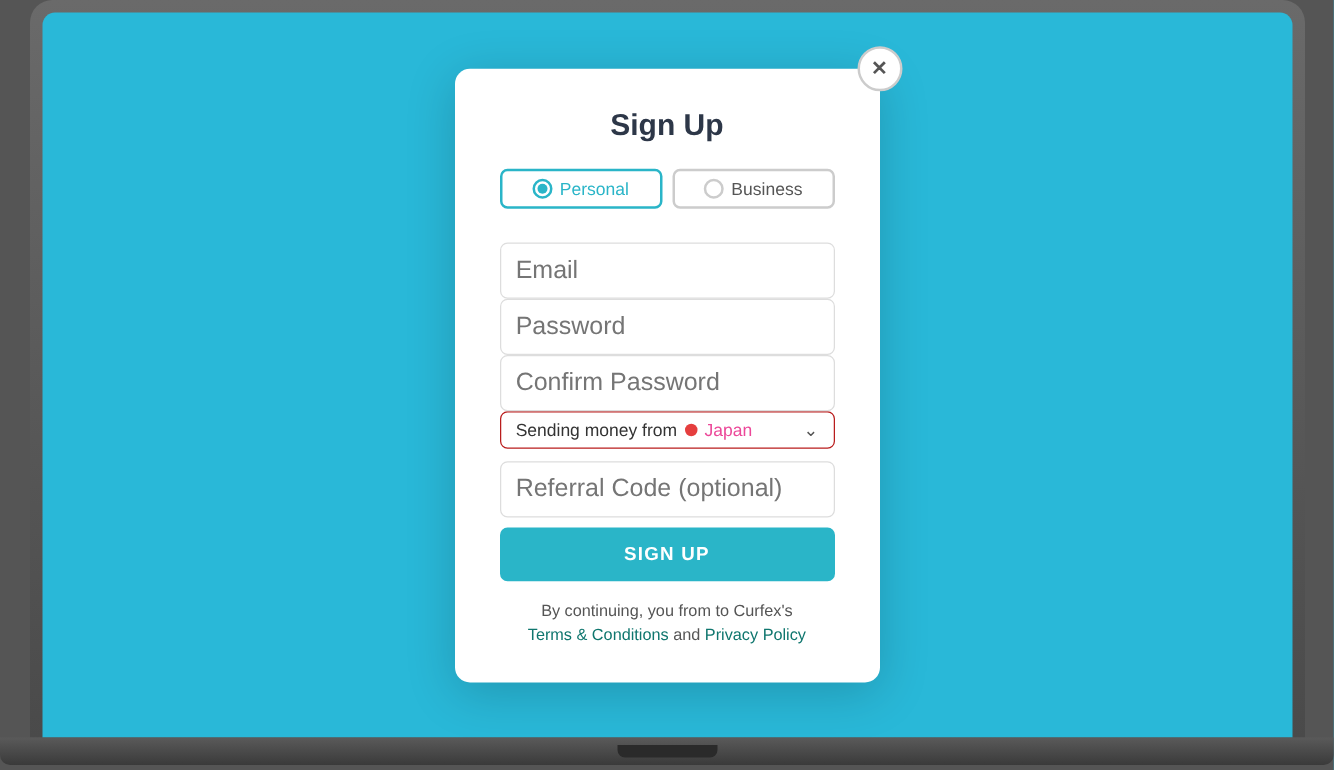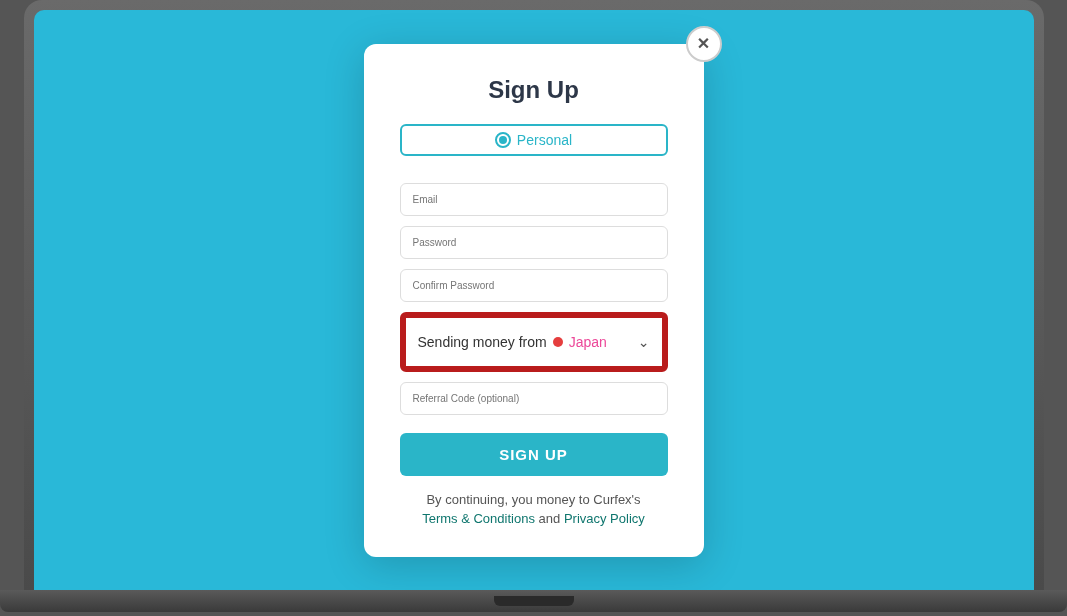--- a/index.html
+++ b/index.html
@@ -149,33 +149,32 @@
       border-radius: 50%;
       background: #2ab5c8;
     }
 
     
     .form-field {
       width: 100%;
       border: 1px solid #ddd;
       border-radius: 6px;
       padding: 10px 12px;
-      font-size: 10px;
+      font-size: 20px;
       color: #888;
-      margin-bottom: 10px;
       outline: none;
       background: #fff;
     }
 
     
     .country-select {
       width: 100%;
-      border: 6px solid #b91c1c;
+      border: 1px solid #b91c1c;
       border-radius: 6px;
-      padding: 16px 12px;
+      padding: 6px 12px;
       font-size: 14px;
       color: #333;
       margin-bottom: 10px;
       display: flex;
       align-items: center;
       justify-content: space-between;
       cursor: pointer;
     }
 
     .country-left {
@@ -255,20 +254,24 @@
           <div class="modal-title">Sign Up</div>
 
           
           <div class="account-type">
             <div class="radio-option active">
               <div class="radio-dot">
                 <div class="radio-dot-inner"></div>
               </div>
               <span>Personal</span>
             </div>
+            <div class="radio-option">
+              <div class="radio-dot"></div>
+              <span>Business</span>
+            </div>
           </div>
 
           
           <input class="form-field" type="email" placeholder="Email" style="">
 
           
           <input class="form-field" type="password" placeholder="Password" style="">
 
           
           <input class="form-field" type="password" placeholder="Confirm Password" style="">
@@ -284,21 +287,21 @@
           </div>
 
           
           <input class="form-field" type="text" placeholder="Referral Code (optional)" style="">
 
           
           <button class="signup-btn">SIGN UP</button>
 
           
           <div class="terms-text">
-            <span>By continuing, you money to Curfex's</span>
+            <span>By continuing, you from to Curfex's</span>
             <br>
             <a class="terms-link">Terms &amp; Conditions</a>
             <span> </span><span>and</span><span> </span><a class="terms-link">Privacy Policy</a>
           </div>
 
         </div>
       </div>
     </div>
   </div>
   <div class="laptop-base">

